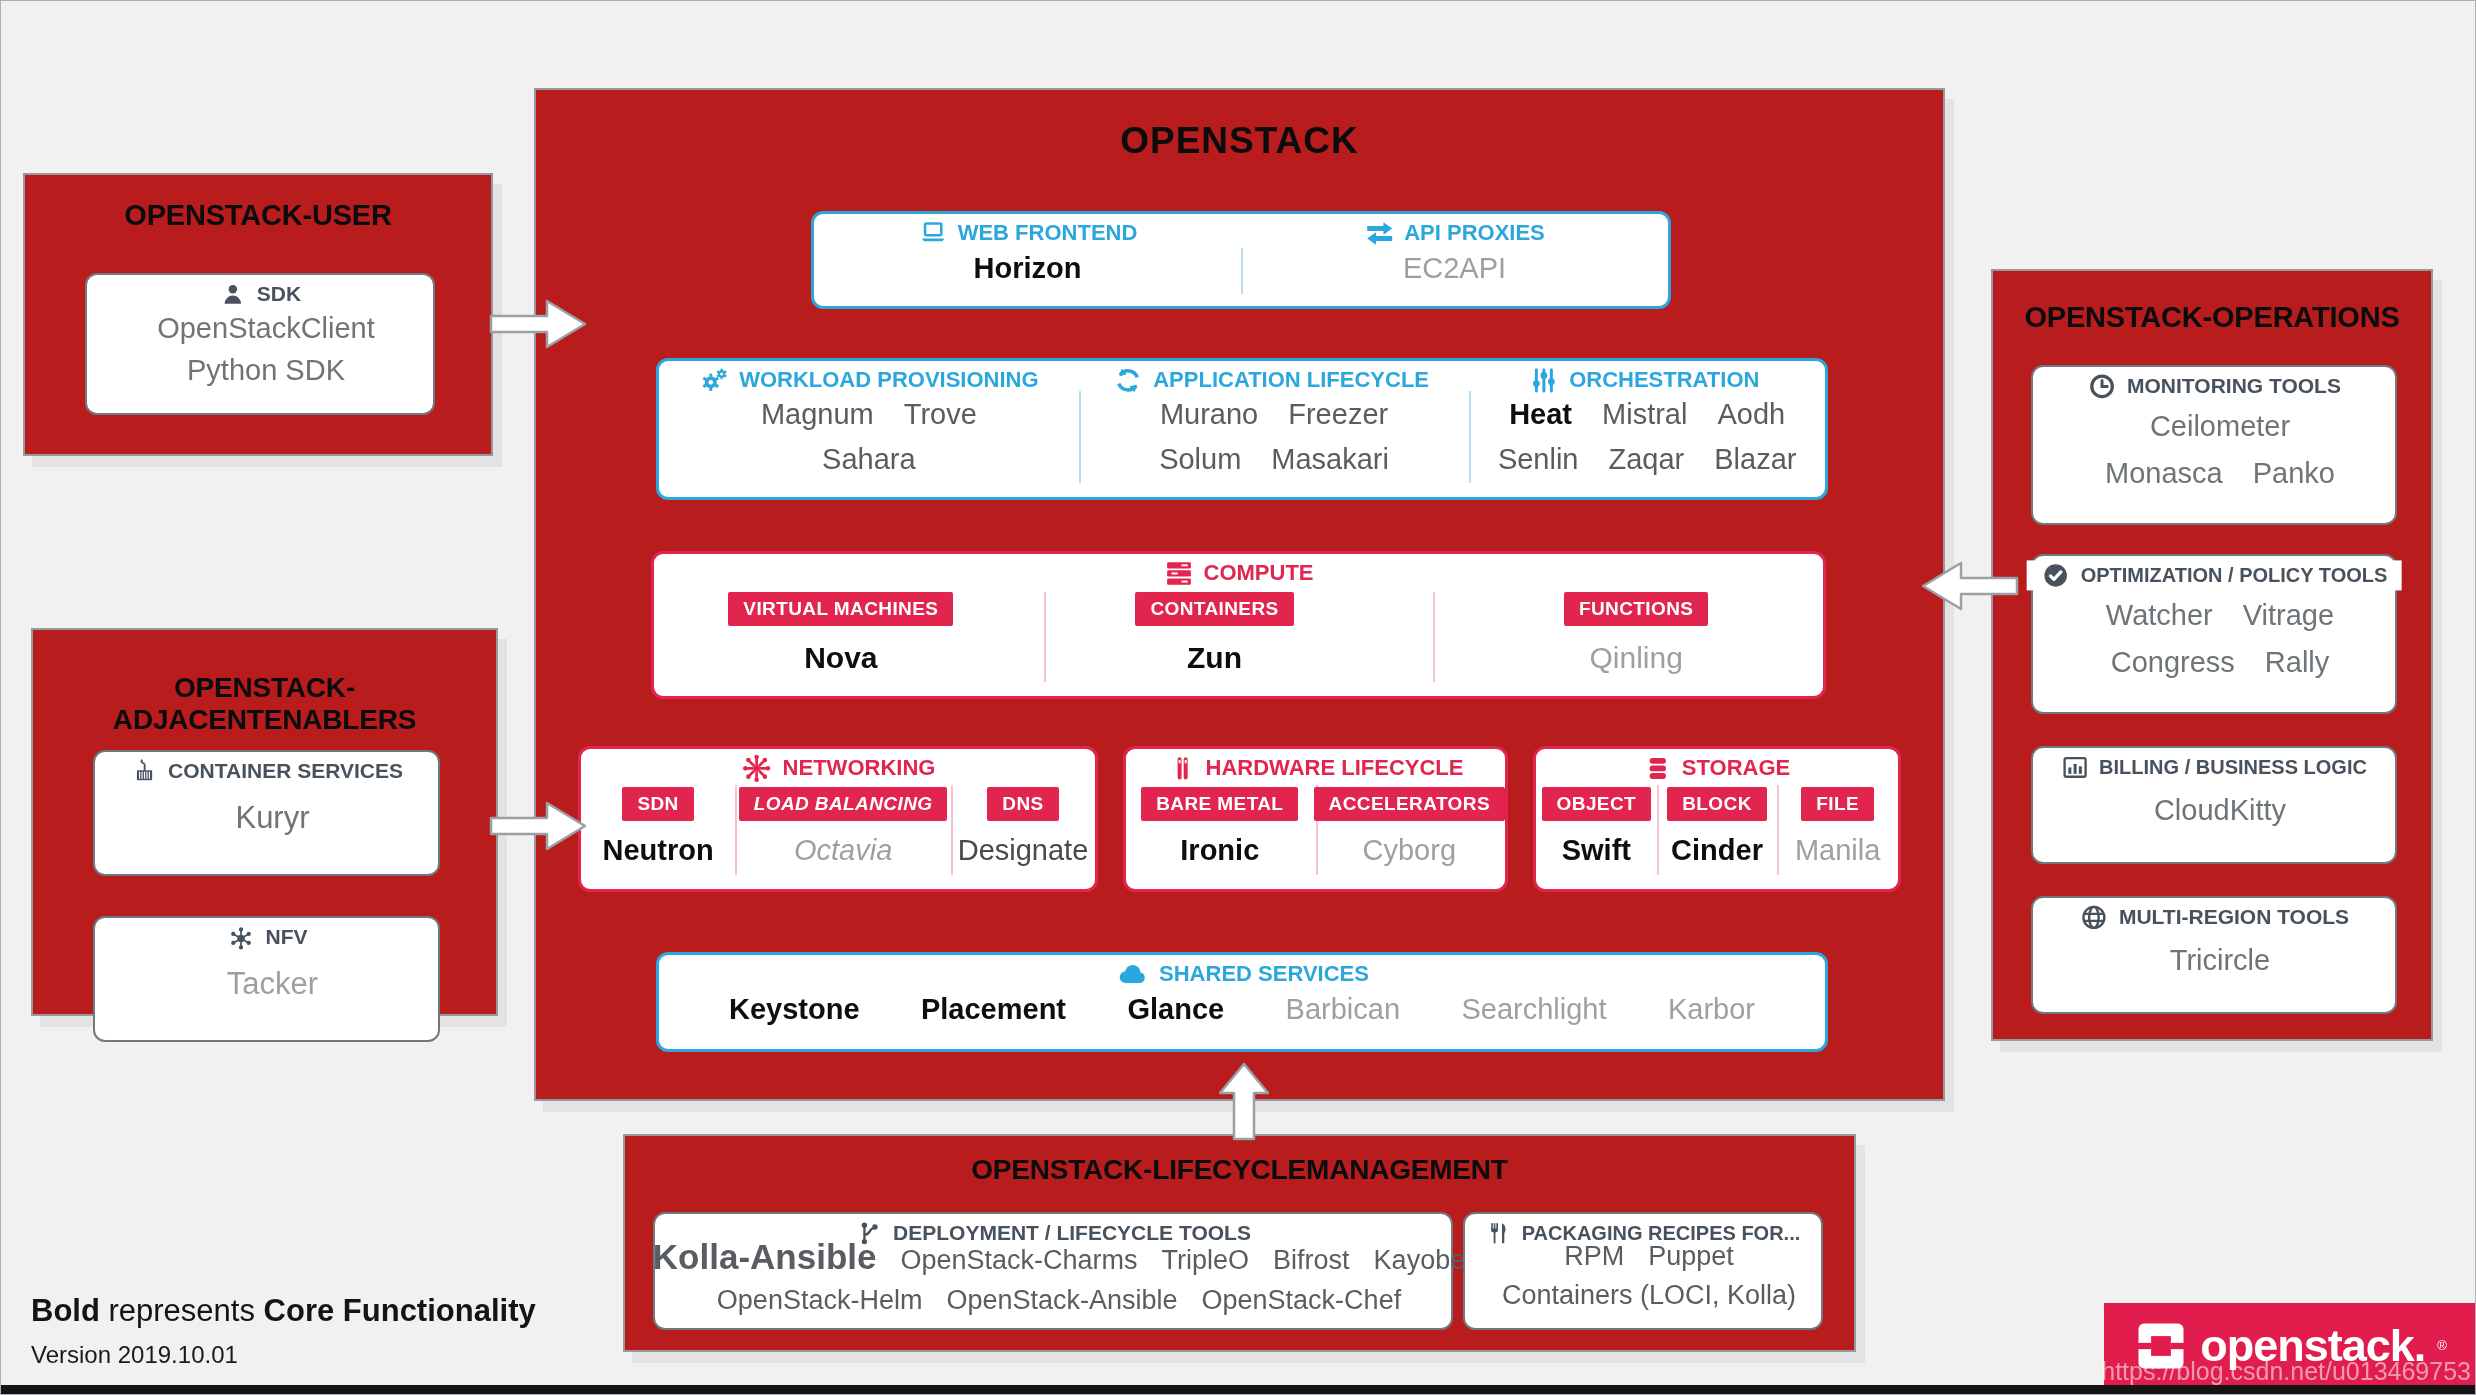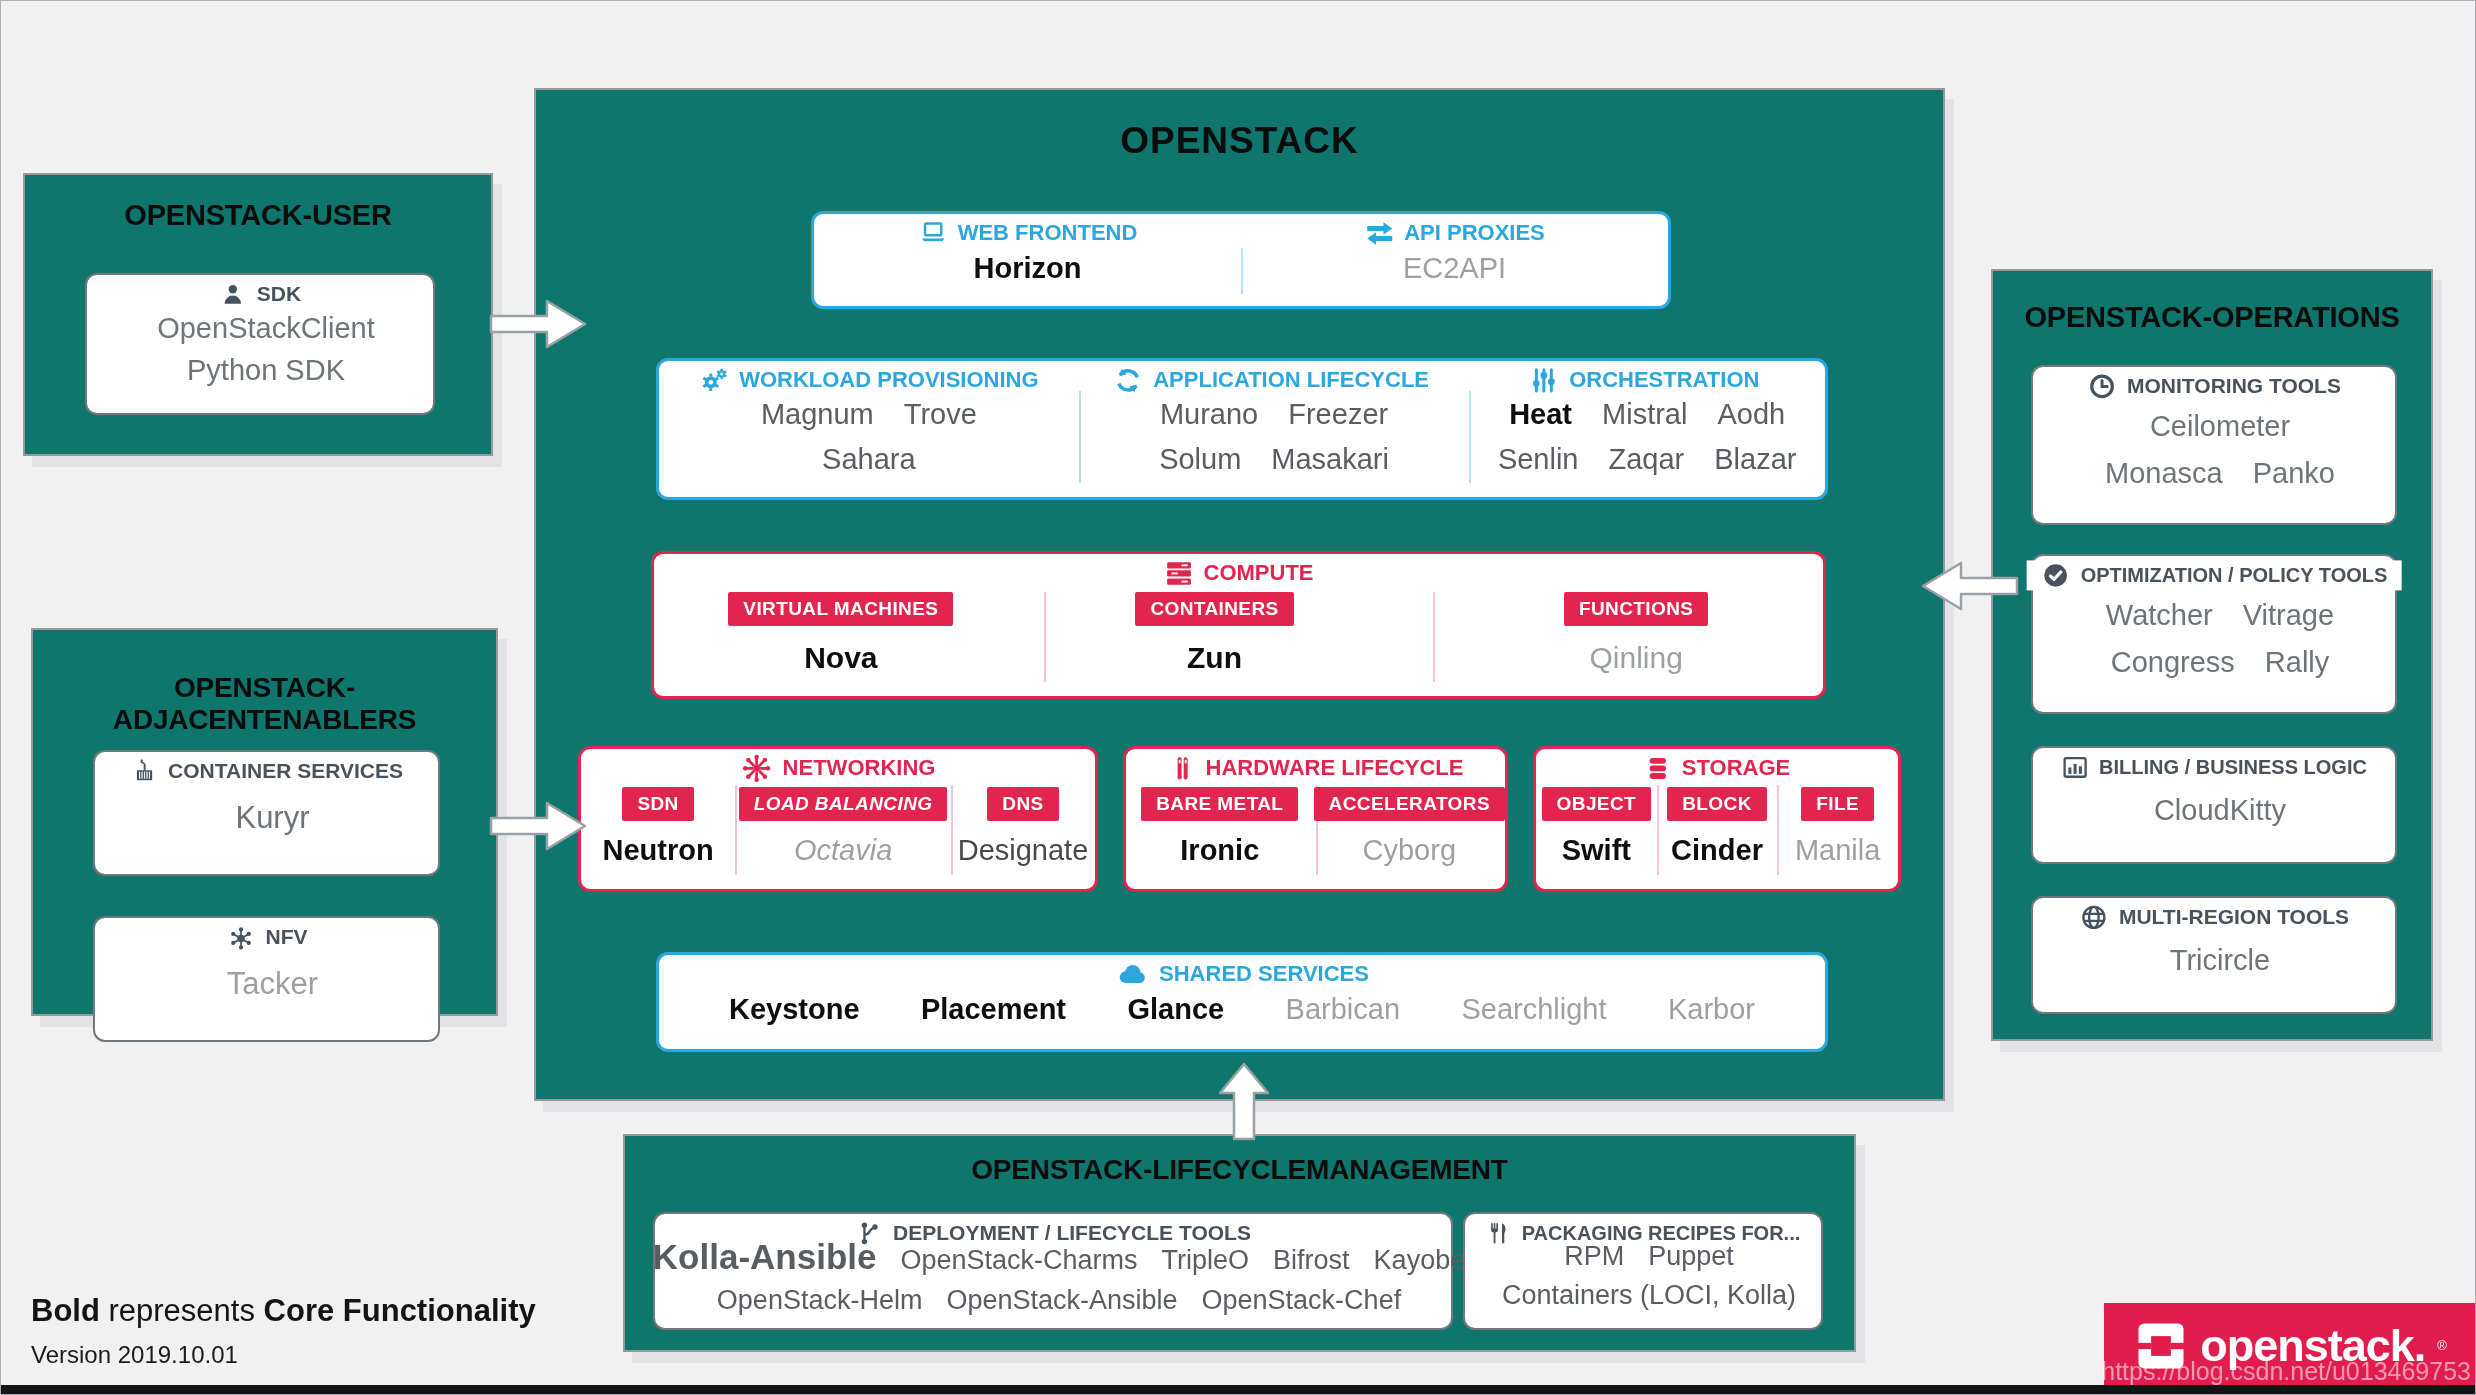--- a/index.html
+++ b/index.html
@@ -6,21 +6,21 @@
     --blue:#2BA7DE; --blue-light:#b5e0f4;
     --red:#E2254F;  --red-light:#f6c3d2;
     --slate:#47525C;
     --ink:#0e0e0e;
   }
   *{margin:0;padding:0;box-sizing:border-box;}
   body{font-family:"Liberation Sans",sans-serif;background:#fff;}
   .page{position:relative;width:2476px;height:1395px;background:#f1f1f2;border:1px solid #aeaeb2;overflow:hidden;}
   .bottom-bar{position:absolute;left:0;right:0;bottom:0;height:9px;background:#141414;}
 
-  .panel{position:absolute;background:#0f766e;border:2px solid #97999c;box-shadow:9px 11px 0 #e3e3e6;}
+  .panel{position:absolute;background:#b91c1c;border:2px solid #97999c;box-shadow:9px 11px 0 #e3e3e6;}
   .panel-title{position:absolute;left:0;right:0;text-align:center;font-weight:bold;color:#0c0c0c;letter-spacing:-.2px;}
 
   .subbox{position:absolute;border-radius:12px;background:#fff;}
   .subbox.blue{border:3px solid var(--blue);}
   .subbox.red{border:3px solid var(--red);}
   .subbox.slate{border:2px solid #70787e;}
 
   .boxlabel{position:absolute;top:0;left:50%;transform:translate(-50%,-52%);background:#fff;
     padding:0 14px;display:flex;align-items:center;gap:10px;font-weight:bold;font-size:22px;white-space:nowrap;margin-top:20px;}
   .boxlabel.blue{color:var(--blue);}

